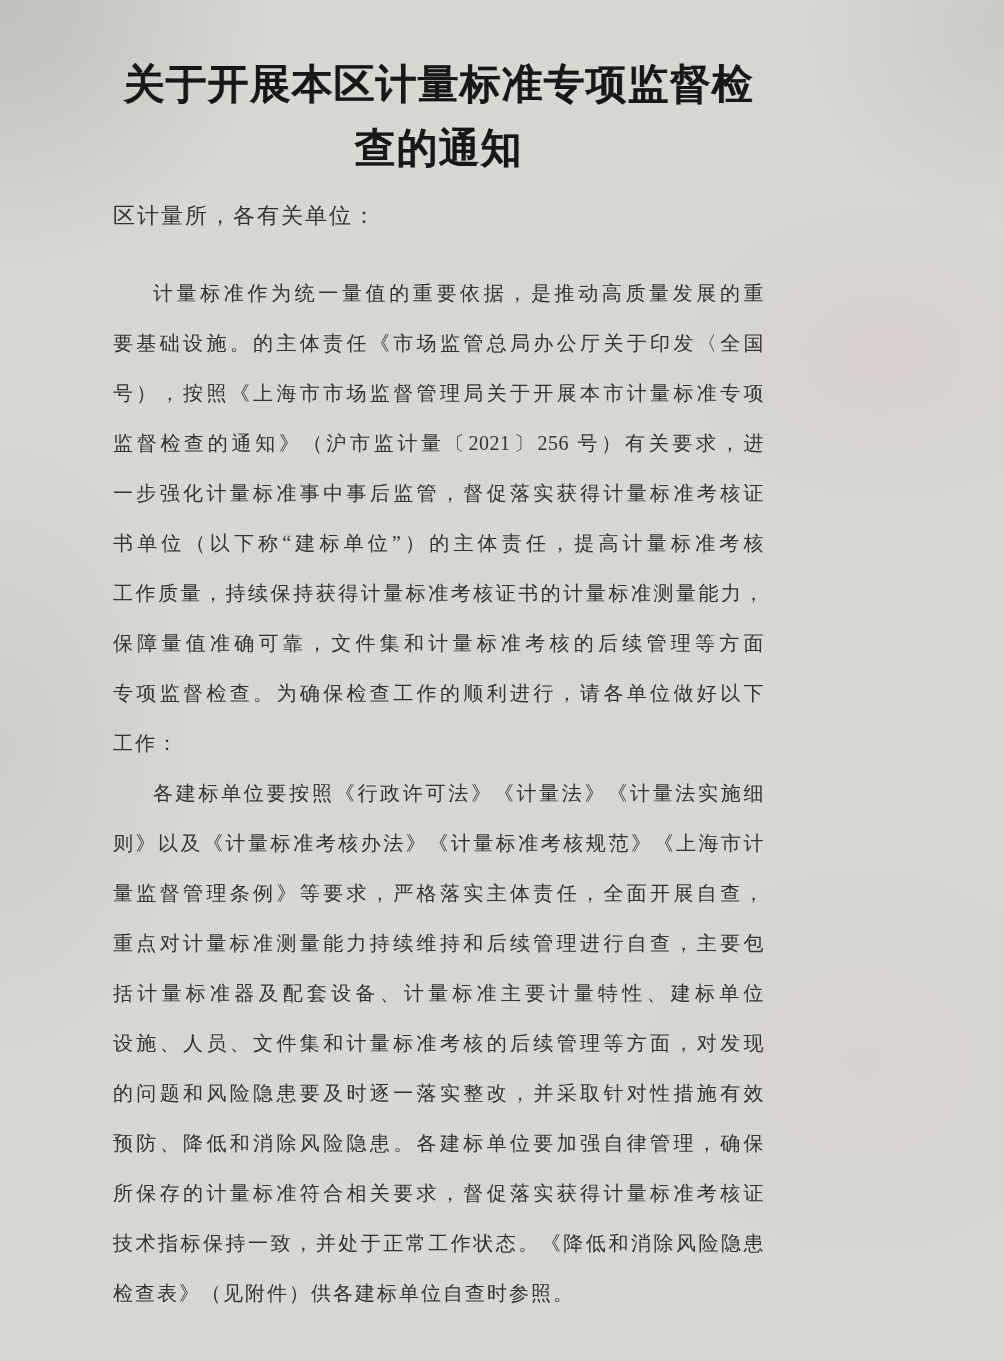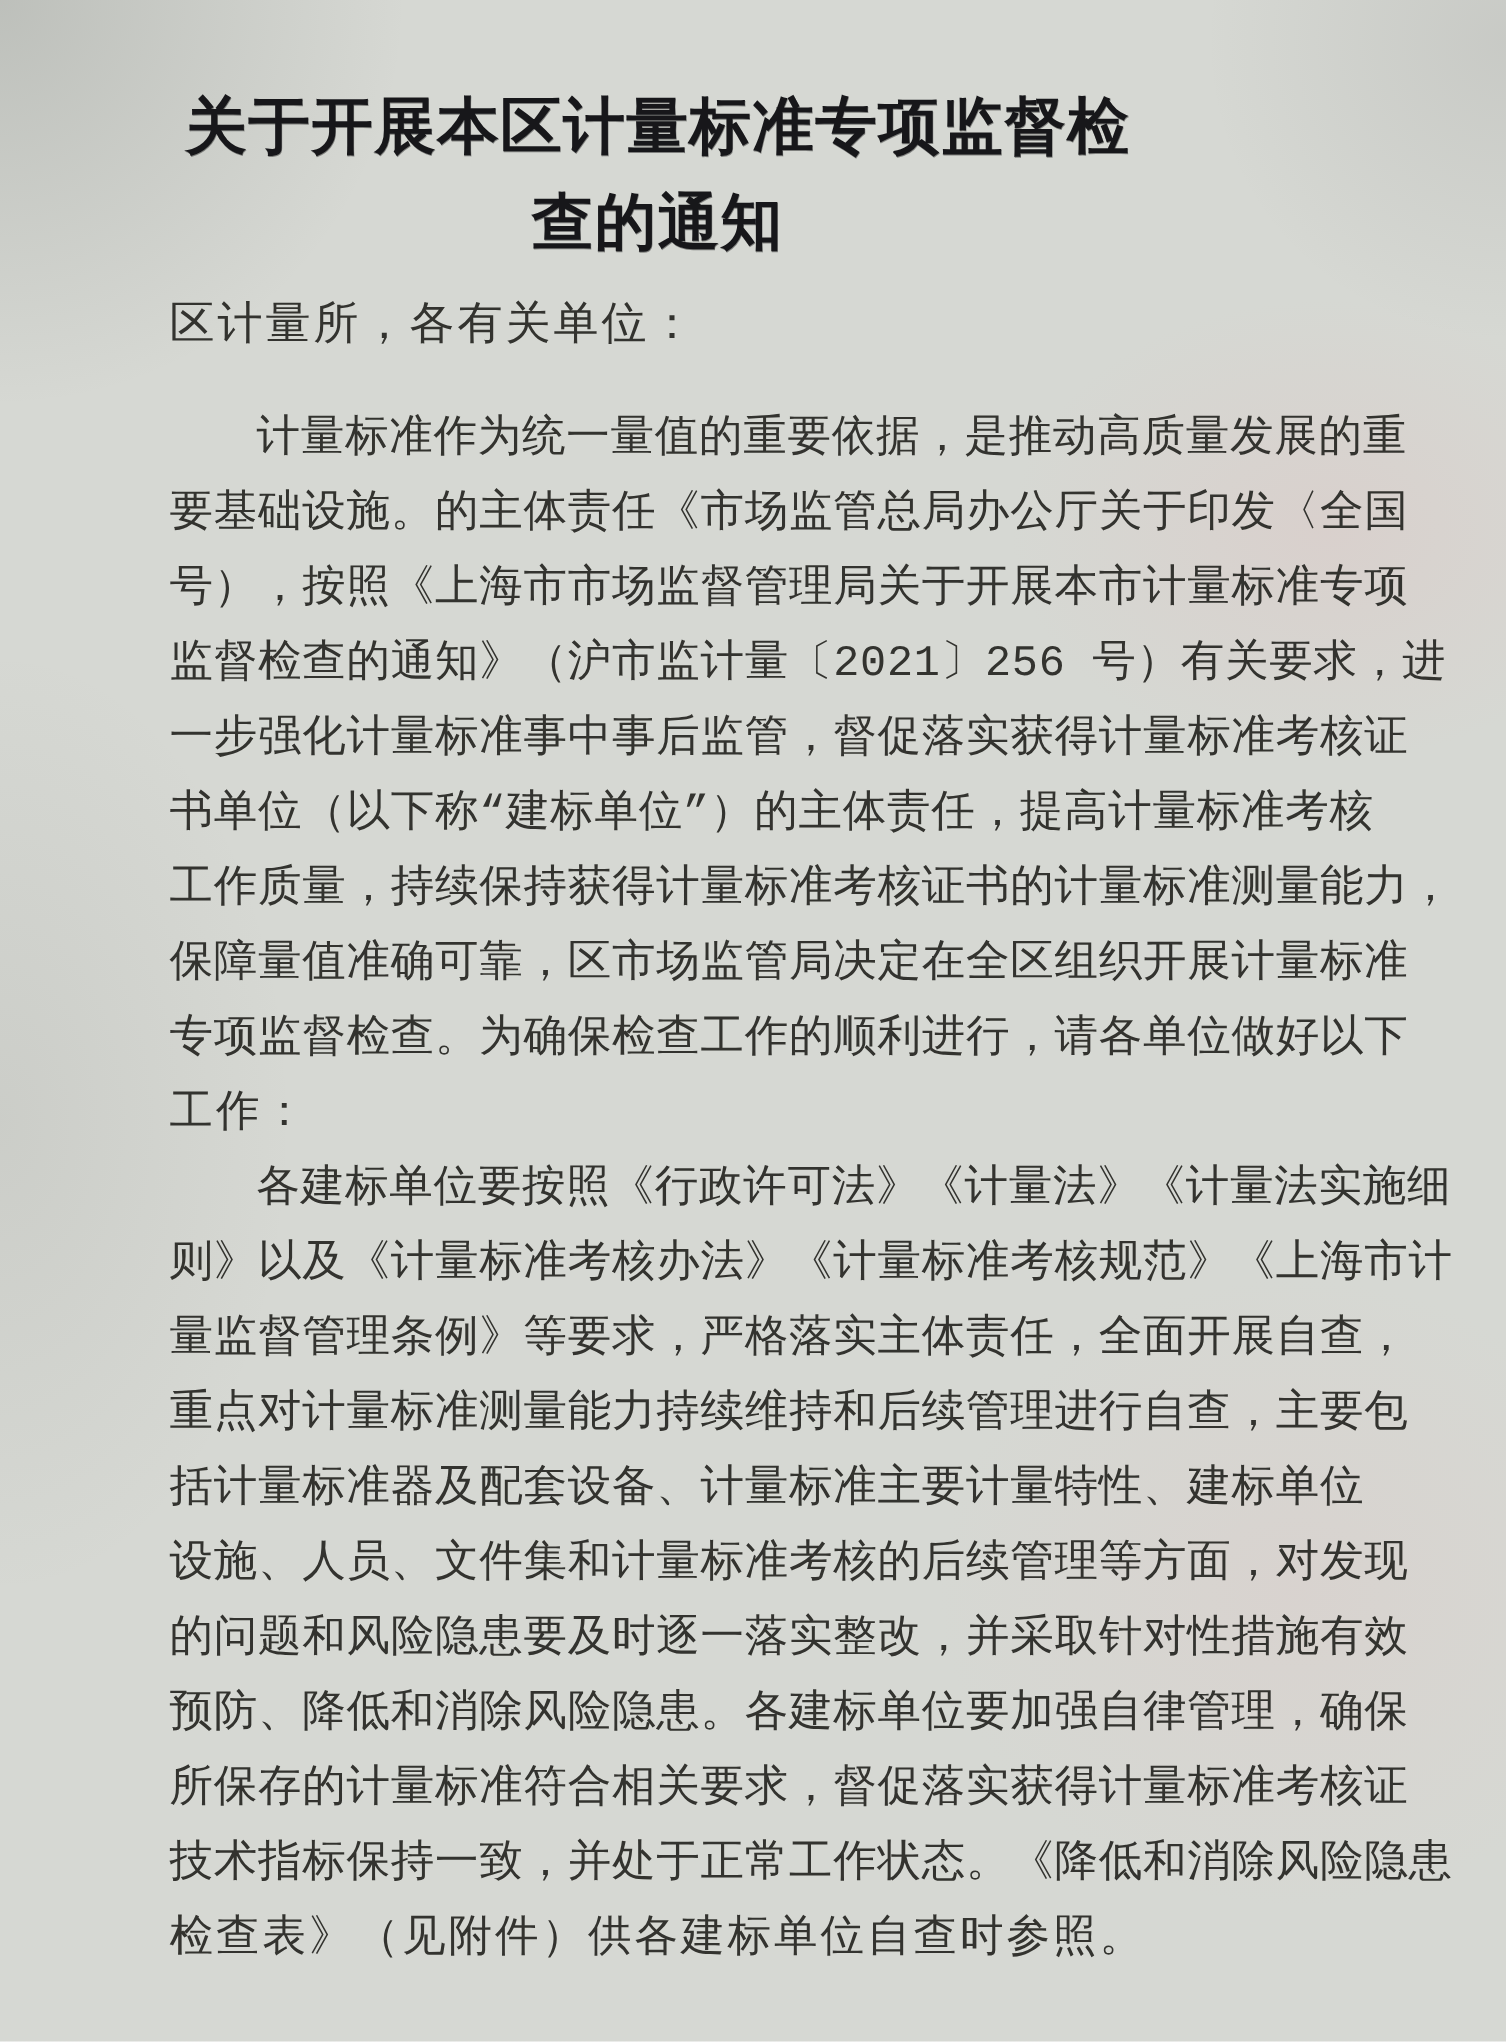--- a/index.html
+++ b/index.html
@@ -32,38 +32,37 @@
     font-size: 41px;
     font-weight: bold;
     color: var(--title-ink);
     text-align: center;
     line-height: 64px;
     letter-spacing: 1px;
     text-shadow: 0.4px 0.4px 0 rgba(20,20,20,0.45);
   }
   .salutation {
     margin-top: 10px;
-    font-size: 30px;
+    font-size: 22px;
     line-height: 52px;
     color: var(--ink);
     letter-spacing: 2px;
   }
   .doc-body {
     margin-top: 26px;
     color: var(--ink);
   }
   .doc-body .line {
-    font-size: 29px;
+    font-size: 20px;
     line-height: 50px;
     height: 50px;
     white-space: nowrap;
     text-align: justify;
     text-align-last: justify;
     letter-spacing: 0.5px;
-    font-family: Liberation Mono, monospace;
   }
   .doc-body .line.first { text-indent: 2em; }
   .doc-body .line.last {
     text-align: right;
     text-align-last: left;
     letter-spacing: 2px;
   }
 </style>
 </head>
 <body>
@@ -72,21 +71,21 @@
   <h1 class="doc-title">关于开展本区计量标准专项监督检查的通知</h1>
   <p class="salutation">区计量所，各有关单位：</p>
   <div class="doc-body" id="doc-body">
       <div class="line first">计量标准作为统一量值的重要依据，是推动高质量发展的重</div>
       <div class="line">要基础设施。的主体责任《市场监管总局办公厅关于印发〈全国</div>
       <div class="line">号），按照《上海市市场监督管理局关于开展本市计量标准专项</div>
       <div class="line">监督检查的通知》（沪市监计量〔2021〕256 号）有关要求，进</div>
       <div class="line">一步强化计量标准事中事后监管，督促落实获得计量标准考核证</div>
       <div class="line">书单位（以下称“建标单位”）的主体责任，提高计量标准考核</div>
       <div class="line">工作质量，持续保持获得计量标准考核证书的计量标准测量能力，</div>
-      <div class="line">保障量值准确可靠，区市场监管局决定在全区组织开展计量标准</div>
+      <div class="line">保障量值准确可靠，文件集和计量标准考核的后续管理等方面</div>
       <div class="line">专项监督检查。为确保检查工作的顺利进行，请各单位做好以下</div>
       <div class="line last">工作：</div>
       <div class="line first">各建标单位要按照《行政许可法》《计量法》《计量法实施细</div>
       <div class="line">则》以及《计量标准考核办法》《计量标准考核规范》《上海市计</div>
       <div class="line">量监督管理条例》等要求，严格落实主体责任，全面开展自查，</div>
       <div class="line">重点对计量标准测量能力持续维持和后续管理进行自查，主要包</div>
       <div class="line">括计量标准器及配套设备、计量标准主要计量特性、建标单位</div>
       <div class="line">设施、人员、文件集和计量标准考核的后续管理等方面，对发现</div>
       <div class="line">的问题和风险隐患要及时逐一落实整改，并采取针对性措施有效</div>
       <div class="line">预防、降低和消除风险隐患。各建标单位要加强自律管理，确保</div>

